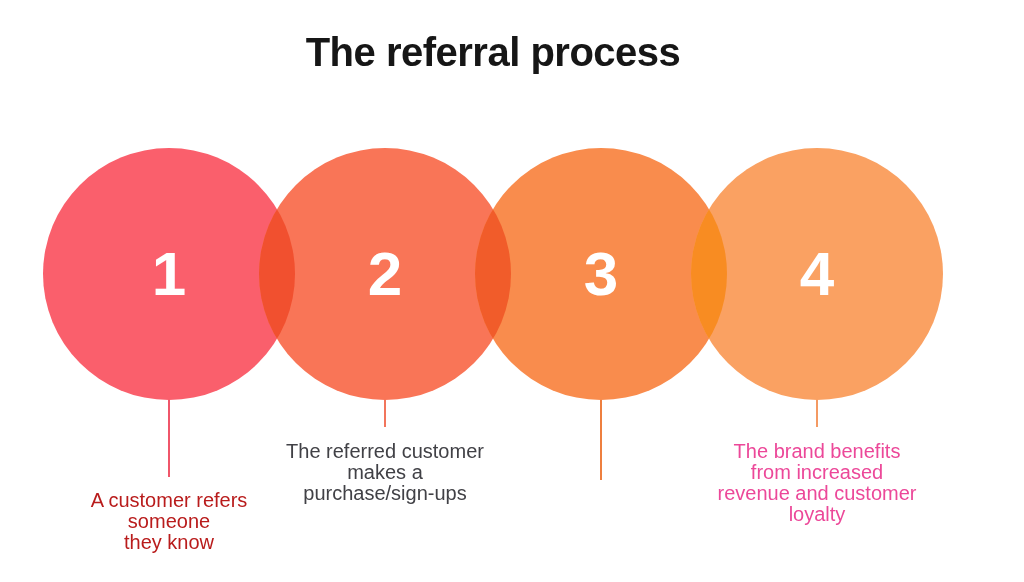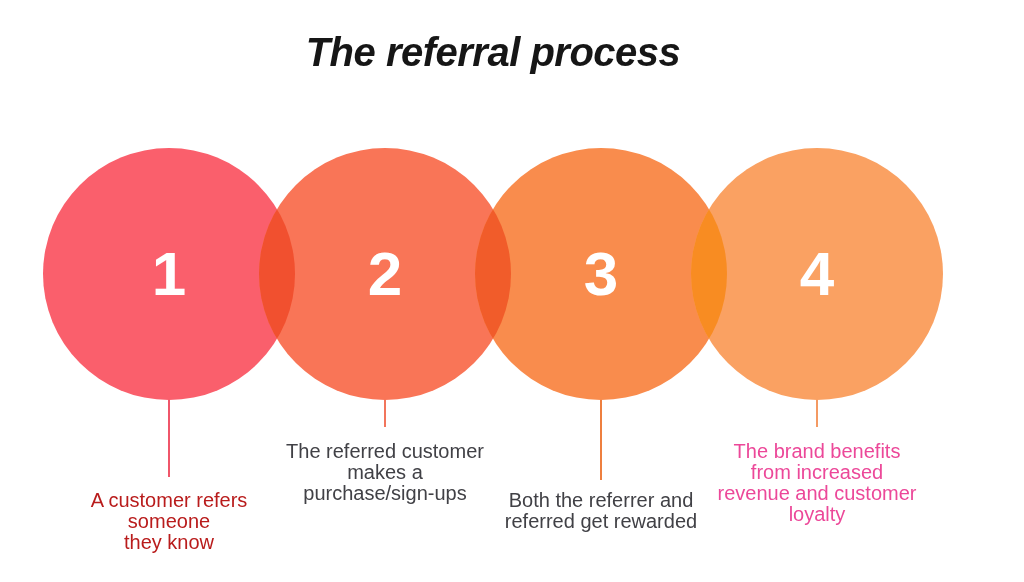--- a/index.html
+++ b/index.html
@@ -60,21 +60,21 @@
   .caption.c1 { left: 49px;  top: 490px; }
   .caption.c2 { left: 265px; top: 441px; }
   .caption.c3 { left: 481px; top: 490px; }
   .caption.c4 { left: 697px; top: 441px; }
 </style>
 </head>
 <body style="background-color: rgb(255, 255, 255);">
 
 <div class="canvas">
 
-  <h1 class="title" style="color: rgb(22, 22, 22); font-style: italic;">The referral process</h1>
+  <h1 class="title" style="color: rgb(22, 22, 22);">The referral process</h1>
 
   <svg class="circles-svg" width="1024" height="582" viewBox="0 0 1024 582">
     <defs>
       <clipPath id="clip-c1">
           <circle cx="169" cy="274" r="126"></circle>
         </clipPath>
       <clipPath id="clip-c2">
           <circle cx="385" cy="274" r="126"></circle>
         </clipPath>
       <clipPath id="clip-c3">
@@ -100,20 +100,18 @@
   <div class="step-number n1" style="color: rgb(255, 255, 255);">1</div>
   <div class="step-number n2" style="color: rgb(255, 255, 255);">2</div>
   <div class="step-number n3" style="color: rgb(255, 255, 255);">3</div>
   <div class="step-number n4" style="color: rgb(255, 255, 255);">4</div>
 
   <div class="caption c1" style="color: #b91c1c;">A customer refers someone
 they know</div>
   <div class="caption c2" style="color: rgb(65, 65, 70);">The referred customer
 makes a
 purchase/sign-ups</div>
-  <div class="caption c3" style="color: rgb(65, 65, 70);">Both the referrer and
-referred get rewarded</div>
   <div class="caption c4" style="color: #ec4899;">The brand benefits
 from increased
 revenue and customer
 loyalty</div>
 
 </div>
 
 </body></html>

